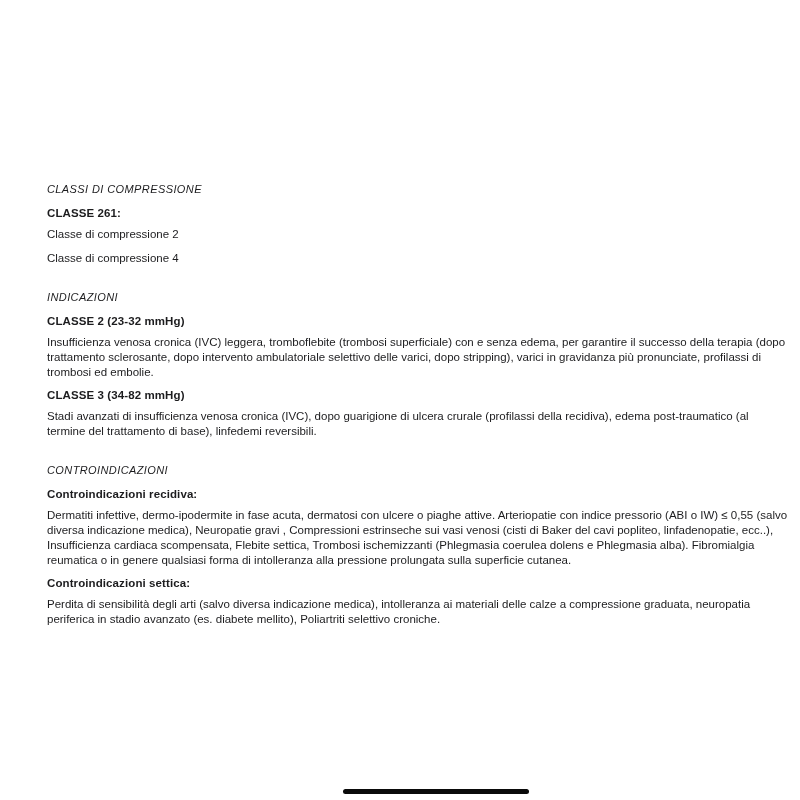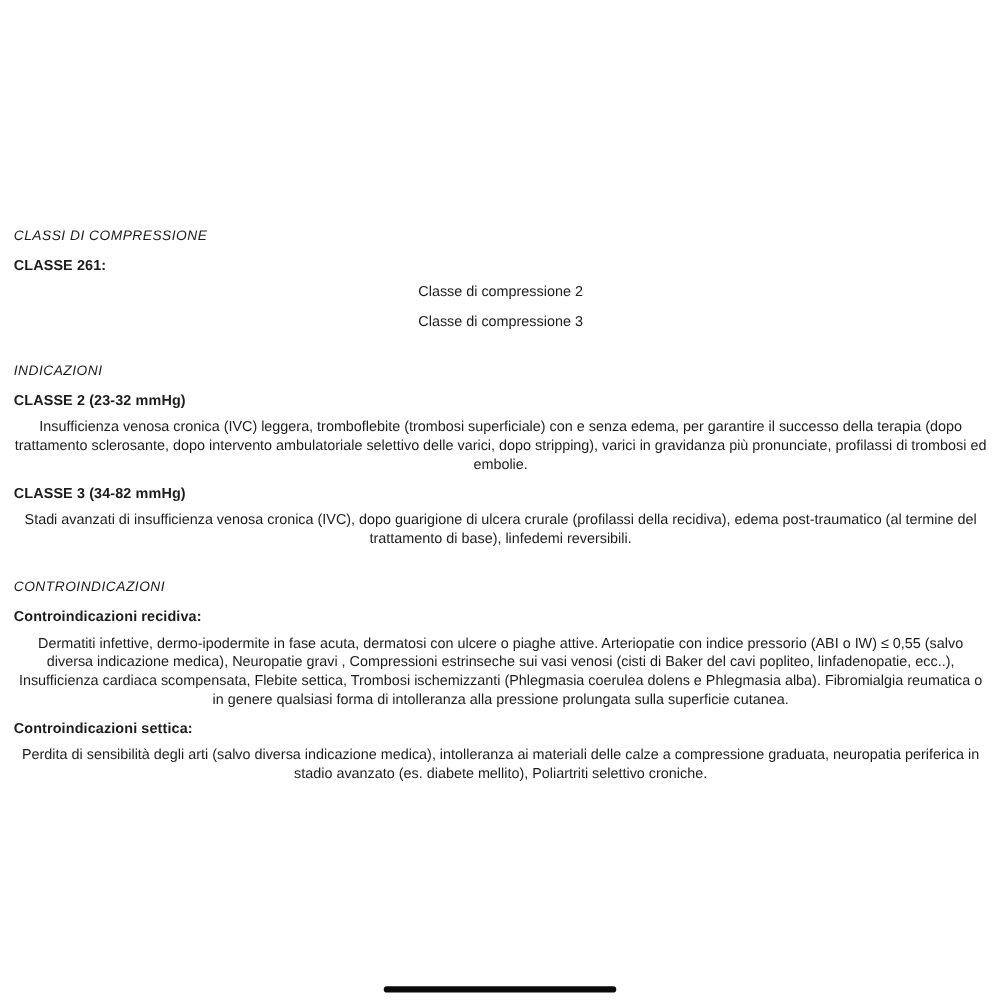--- a/index.html
+++ b/index.html
@@ -1,15 +1,15 @@
 <!DOCTYPE html>
 <html><head>
 <meta charset="utf-8">
 <style>
-  * { box-sizing: border-box; }
+  * { box-sizing: border-box; margin-left: 36px; }
   html, body { margin: 0; padding: 0; }
   body {
     width: 800px; height: 800px;
     background: #ffffff;
     color: #1c1c1e;
     font-family: "Liberation Sans", sans-serif;
     position: relative;
     overflow: hidden;
   }
   .doc {
@@ -29,21 +29,20 @@
     font-size: 11.5px;
     font-weight: 700;
     letter-spacing: 0.1px;
     margin: 0 0 8px 0;
   }
   .item-regular {
     font-size: 11.5px;
     font-weight: 400;
     line-height: 15px;
     margin: 0 0 9px 0;
-    text-align: center;
   }
   .home-indicator {
     position: absolute;
     left: 50%;
     transform: translateX(-50%);
     bottom: 6px;
     width: 186px;
     height: 5px;
     border-radius: 3px;
     background: #0a0a0a;
@@ -51,21 +50,21 @@
 </style>
 </head>
 <body>
 
 <div class="doc">
 
   <div class="section">
     <h2 class="sec-heading">CLASSI DI COMPRESSIONE</h2>
     <p class="item-bold">CLASSE 261:</p>
     <p class="item-regular">Classe di compressione 2</p>
-    <p class="item-regular">Classe di compressione 3</p>
+    <p class="item-regular">Classe di compressione 4</p>
   </div>
 
   <div class="section">
     <h2 class="sec-heading">INDICAZIONI</h2>
     <p class="item-bold">CLASSE 2 (23-32 mmHg)</p>
     <p class="item-regular">Insufficienza venosa cronica (IVC) leggera, tromboflebite (trombosi superficiale) con e senza edema, per garantire il successo della terapia (dopo trattamento sclerosante, dopo intervento ambulatoriale selettivo delle varici, dopo stripping), varici in gravidanza più pronunciate, profilassi di trombosi ed embolie.</p>
     <p class="item-bold">CLASSE 3 (34-82 mmHg)</p>
     <p class="item-regular">Stadi avanzati di insufficienza venosa cronica (IVC), dopo guarigione di ulcera crurale (profilassi della recidiva), edema post-traumatico (al termine del trattamento di base), linfedemi reversibili.</p>
   </div>
 

